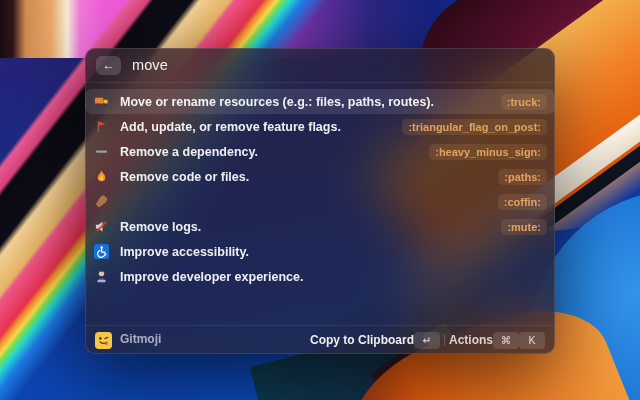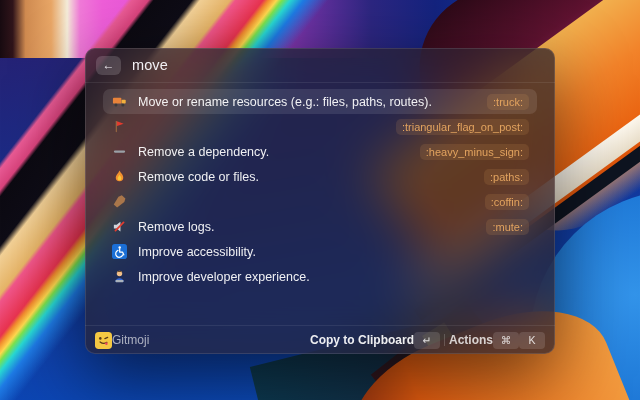--- a/index.html
+++ b/index.html
@@ -50,32 +50,32 @@
     box-shadow:0 25px 70px rgba(0,0,0,0.55), inset 0 0 0 1px rgba(255,255,255,0.11);
     display:flex;flex-direction:column;overflow:hidden;}
 
   .searchbar{flex:0 0 34px;display:flex;align-items:center;gap:11px;padding:0 11px;
     border-bottom:1px solid rgba(255,255,255,0.08);}
   .back-btn{width:25px;height:19px;border-radius:6px;background:rgba(255,255,255,0.16);border:none;
     color:#efedf1;font-size:12px;line-height:1;display:flex;align-items:center;justify-content:center;
     padding:0;cursor:pointer;font-family:inherit;}
   .search-input{color:#f2f0f4;font-size:14.5px;letter-spacing:0.1px;}
 
-  .list{flex:1 1 auto;padding:6px 18px 0;display:flex;flex-direction:column;min-height:0;}
+  .list{flex:1 1 auto;padding:6px 0 0;display:flex;flex-direction:column;min-height:0;font-weight:bold;}
   .row{flex:0 0 25px;height:25px;display:flex;align-items:center;padding:0 8px;border-radius:7px;}
   .row.selected{background:rgba(255,255,255,0.10);}
   .row-emoji{flex:0 0 16px;width:16px;height:16px;margin-right:11px;display:flex;align-items:center;justify-content:center;}
   .row-emoji svg{width:15px;height:15px;display:block;}
   .row-label{font-size:12.5px;color:rgba(255,255,255,0.93);white-space:nowrap;overflow:hidden;text-overflow:ellipsis;}
   .row-code{margin-left:auto;font-size:11px;color:#e2a35f;background:rgba(226,163,95,0.14);
     padding:2px 6px;border-radius:5px;white-space:nowrap;}
 
   .footer{flex:0 0 28px;display:flex;align-items:center;padding:0 10px;
     border-top:1px solid rgba(255,255,255,0.08);}
-  .f-left{display:flex;align-items:center;}
+  .f-left{display:flex;align-items:flex-start;gap:8px;font-weight:bold;}
   .logo{width:17px;height:17px;display:flex;}
   .logo svg{width:17px;height:17px;}
   .app-name{font-size:12px;color:rgba(255,255,255,0.62);}
   .f-right{margin-left:auto;display:flex;align-items:center;}
   .primary-label{font-size:12px;font-weight:700;color:rgba(255,255,255,0.92);}
   .actions-label{font-size:12px;font-weight:600;color:rgba(255,255,255,0.78);}
   .keycap{min-width:20px;height:17px;padding:0 3px;background:rgba(255,255,255,0.13);border-radius:4px;
     color:rgba(255,255,255,0.8);font-size:10.5px;display:flex;align-items:center;justify-content:center;}
   .fdiv{width:1px;height:12px;background:rgba(255,255,255,0.18);margin:0 4px;}
 </style>
@@ -121,20 +121,21 @@
           <span class="row-label">Move or rename resources (e.g.: files, paths, routes).</span>
           <span class="row-code">:truck:</span>
         </div>
         <div class="row">
           <span class="row-emoji">
             <svg viewBox="0 0 16 16">
               <path d="M4.6 2.2 L12.4 5 L4.6 7.8 Z" fill="#e33b2e"></path>
               <rect x="4" y="2" width="1.2" height="12" rx="0.6" fill="#9a6a42"></rect>
             </svg>
           </span>
+          <span class="row-label">Add, update, or remove feature flags.</span>
           <span class="row-code">:triangular_flag_on_post:</span>
         </div>
         <div class="row">
           <span class="row-emoji">
             <svg viewBox="0 0 16 16">
               <rect x="2" y="6.8" width="12" height="2.4" rx="1.2" fill="#9aa0a6"></rect>
             </svg>
           </span>
           <span class="row-label">Remove a dependency.</span>
           <span class="row-code">:heavy_minus_sign:</span>

